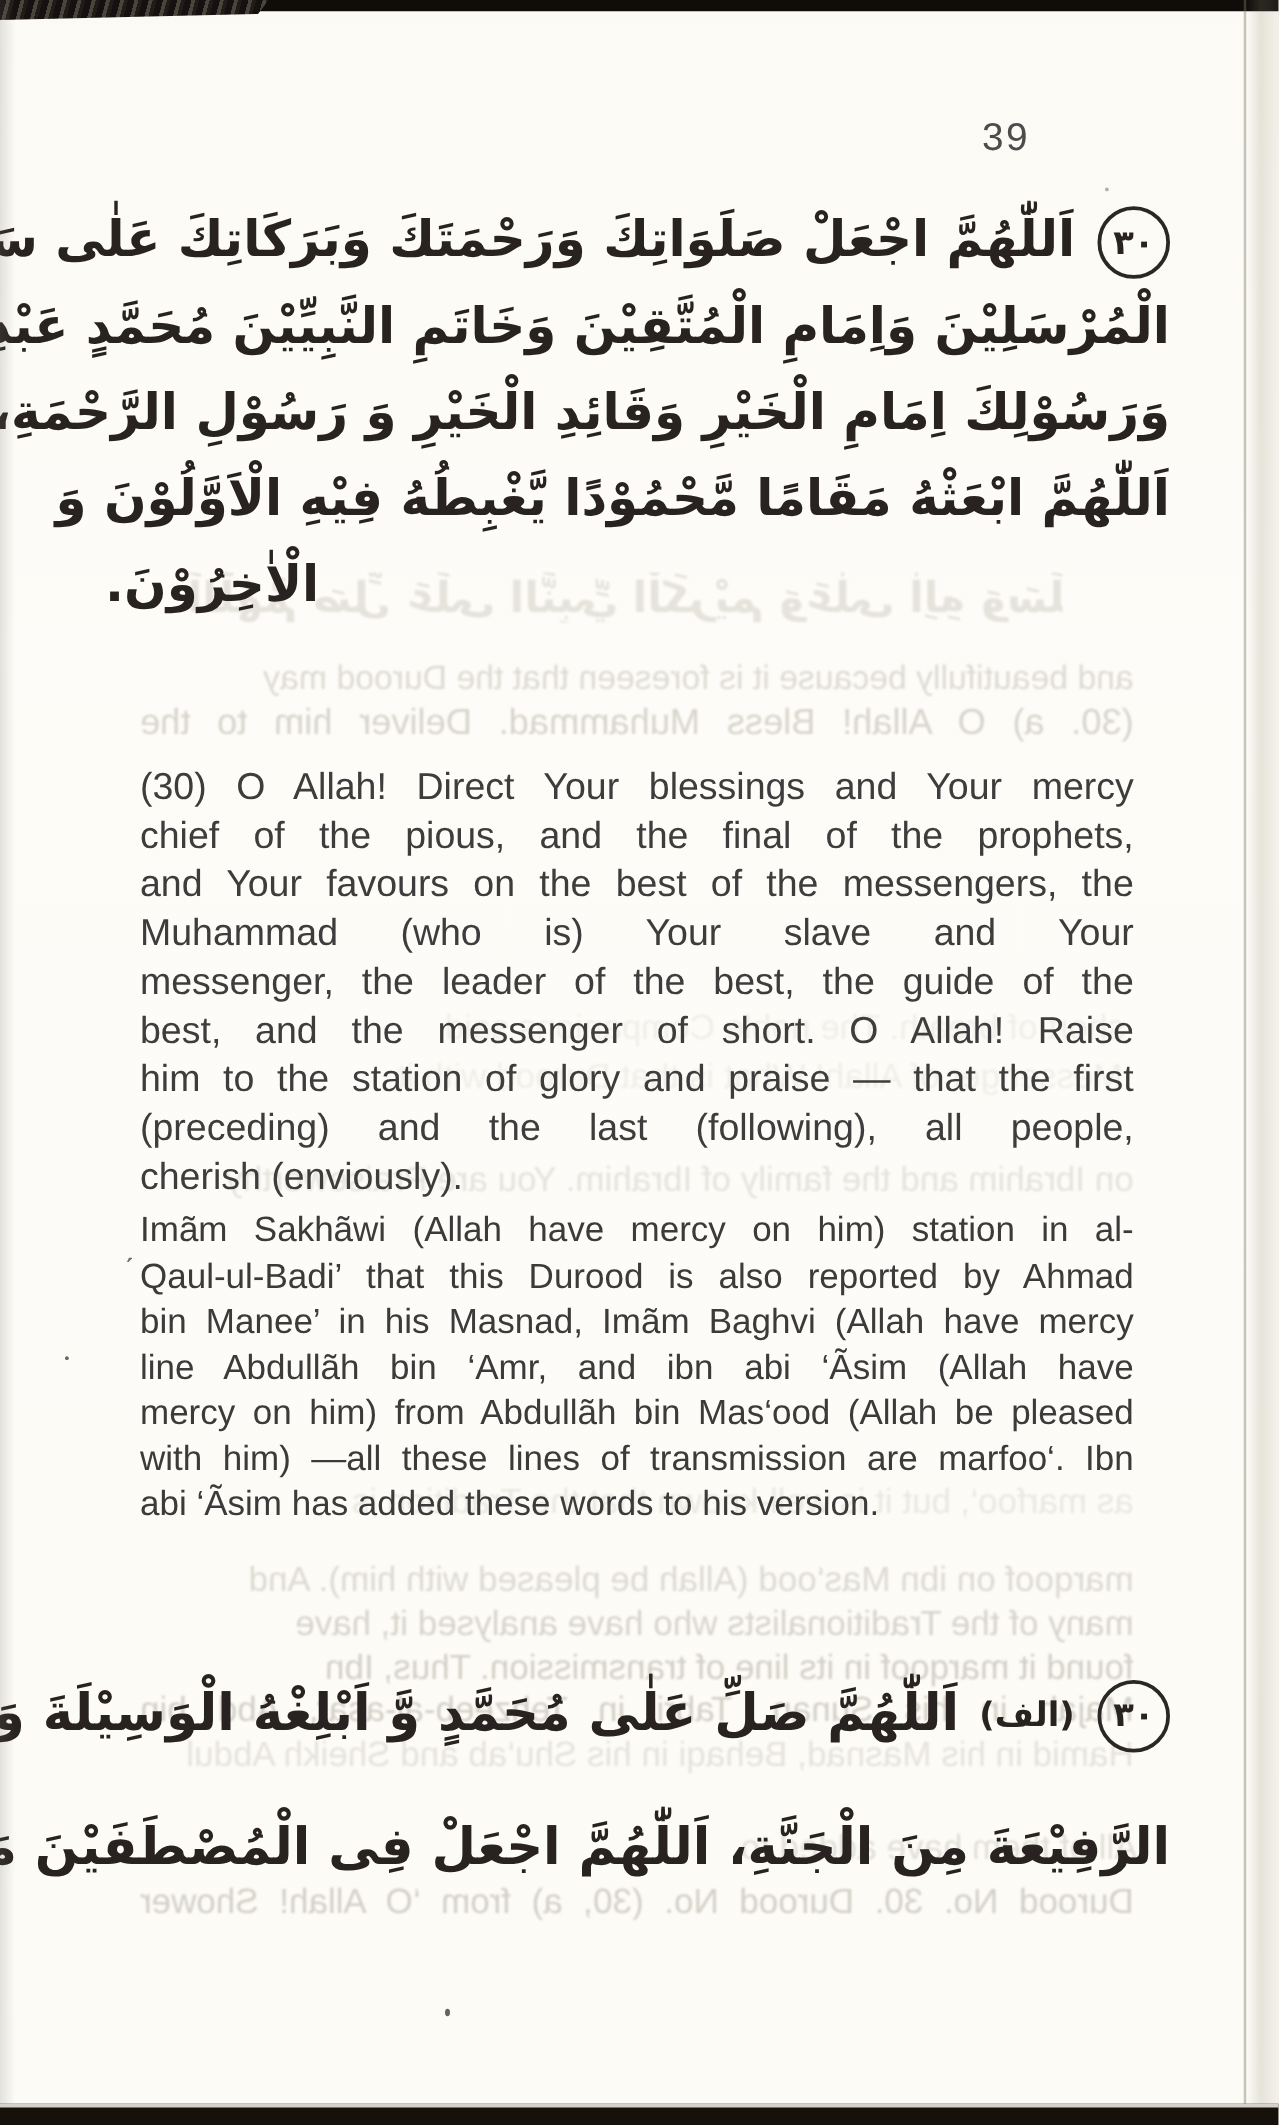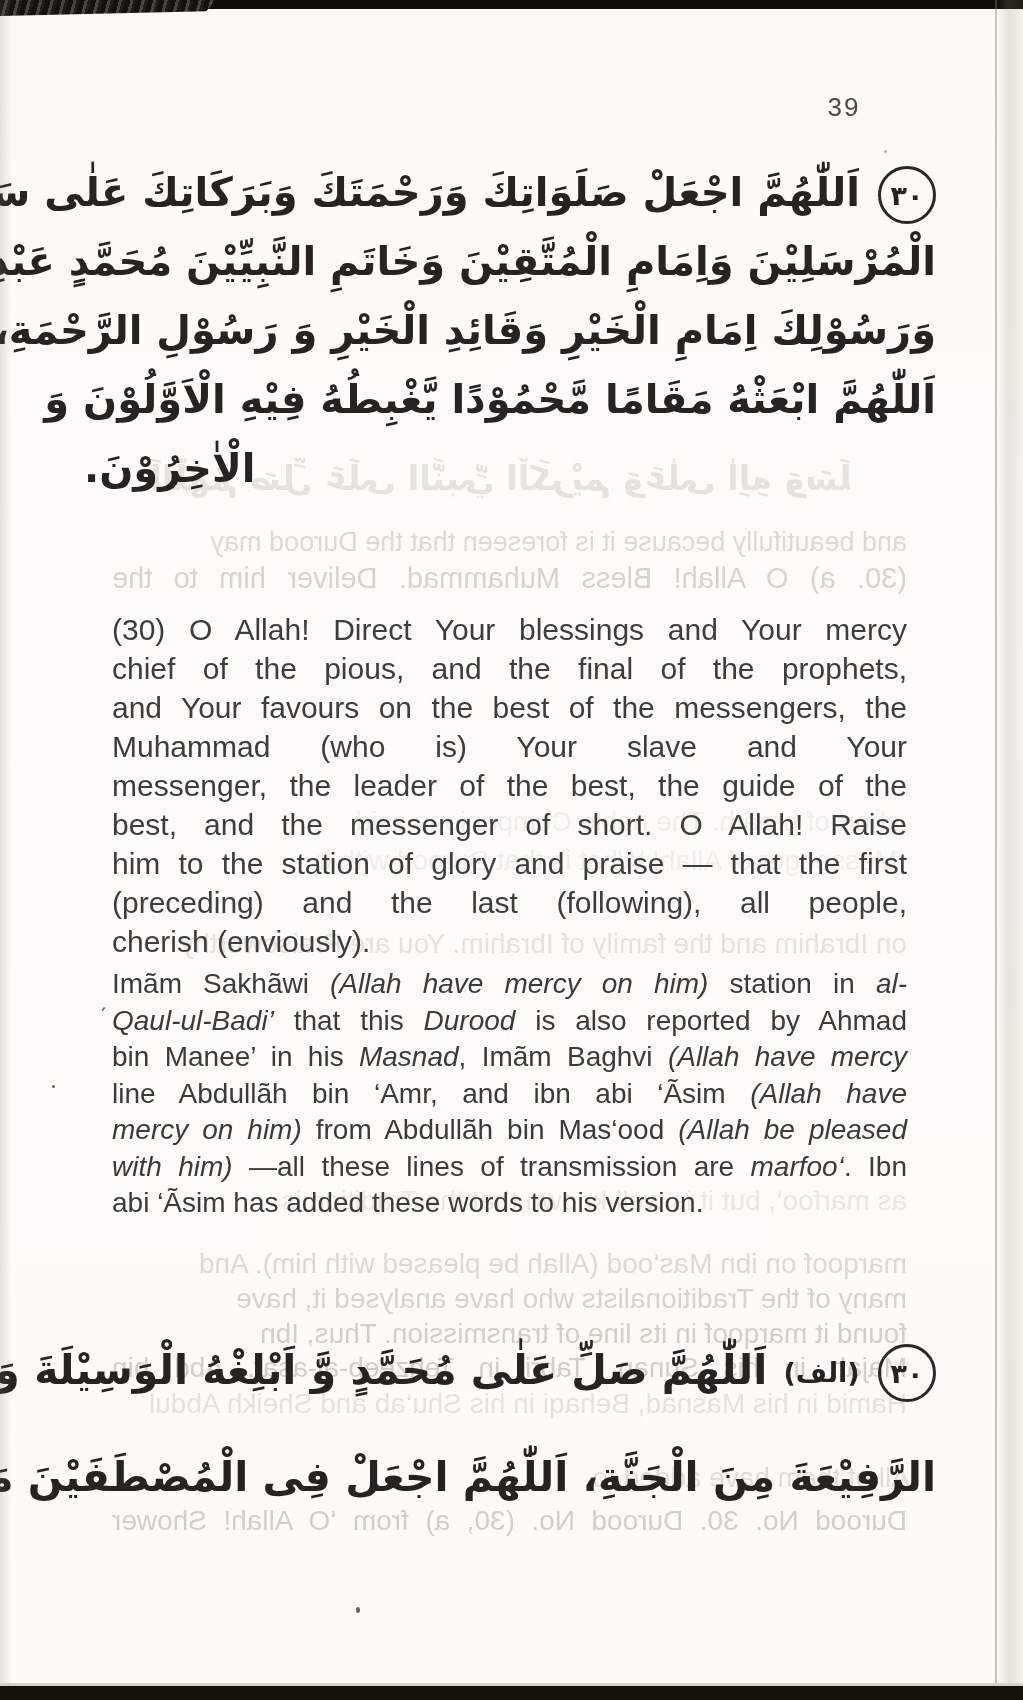--- a/index.html
+++ b/index.html
@@ -14,22 +14,22 @@
     background:repeating-linear-gradient(105deg,#141110 0 5px,#4a443d 5px 8px,#201c18 8px 11px);
     clip-path:polygon(0 0,100% 0,96% 70%,0 100%);}
   .bottom-bar{position:absolute;bottom:0;left:0;right:0;height:14px;background:#17110c;border-top:3px solid #d6d2c9;}
   .right-edge{position:absolute;top:0;bottom:0;right:0;width:26px;
     background:linear-gradient(90deg,rgba(0,0,0,0) 0%,rgba(150,140,115,.22) 45%,rgba(170,160,135,.10) 100%);
     border-left:2px solid rgba(120,112,95,.35);}
   .left-edge{position:absolute;top:0;bottom:0;left:0;width:12px;
     background:linear-gradient(90deg,rgba(110,105,95,.18),rgba(0,0,0,0));}
   .speck{position:absolute;background:#6b6258;border-radius:50%;}
 
-  .page-number{position:absolute;top:92px;left:799px;width:90px;text-align:center;
-    font-size:26px;letter-spacing:2px;color:#4c4c4c;}
+  .page-number{position:absolute;top:92px;left:734px;width:90px;text-align:right;
+    font-size:31px;letter-spacing:2px;color:#4c4c4c;}
 
   
   .arabic{direction:rtl;position:absolute;font-family:"DejaVu Sans",sans-serif;
     font-weight:bold;color:#282320;}
   .arabic-top{top:158px;left:84px;width:852px;font-size:40px;line-height:69px;}
   .arabic-bottom{top:1318px;left:84px;width:852px;font-size:41px;line-height:104px;}
   .aline{text-align:justify;text-align-last:justify;white-space:nowrap;}
   .aline.last{text-align:left;text-align-last:left;}
   .marker{display:inline-flex;align-items:center;justify-content:center;
     width:52px;height:52px;border:3px solid #2b2724;border-radius:50%;
@@ -40,21 +40,21 @@
   .translation{position:absolute;top:610px;left:112px;width:795px;
     font-size:30px;line-height:39px;color:#3d3d3d;}
   .translation .tline{text-align:justify;text-align-last:justify;height:39px;}
   .translation .tline.last{text-align:right;text-align-last:left;}
 
   
   .commentary{position:absolute;top:966px;left:112px;width:795px;
     font-size:28px;line-height:36.5px;color:#3b3b3b;}
   .commentary .cline{text-align:justify;text-align-last:justify;height:36.5px;}
   .commentary .cline.last{text-align:left;text-align-last:left;}
-  .it{font-style:italic;}
+  .it{}
 
   
   .bleed{position:absolute;transform:scaleX(-1);color:#aba496;
     filter:blur(.7px);pointer-events:none;white-space:nowrap;overflow:hidden;}
   .bleed.just{text-align:justify;text-align-last:justify;white-space:normal;}
   .bleed.ar{direction:rtl;font-family:"DejaVu Sans",sans-serif;font-weight:bold;}
   .comma-mark{position:absolute;top:984px;left:99px;font-size:24px;color:#6f6a64;}
 </style>
 </head>
 <body>

